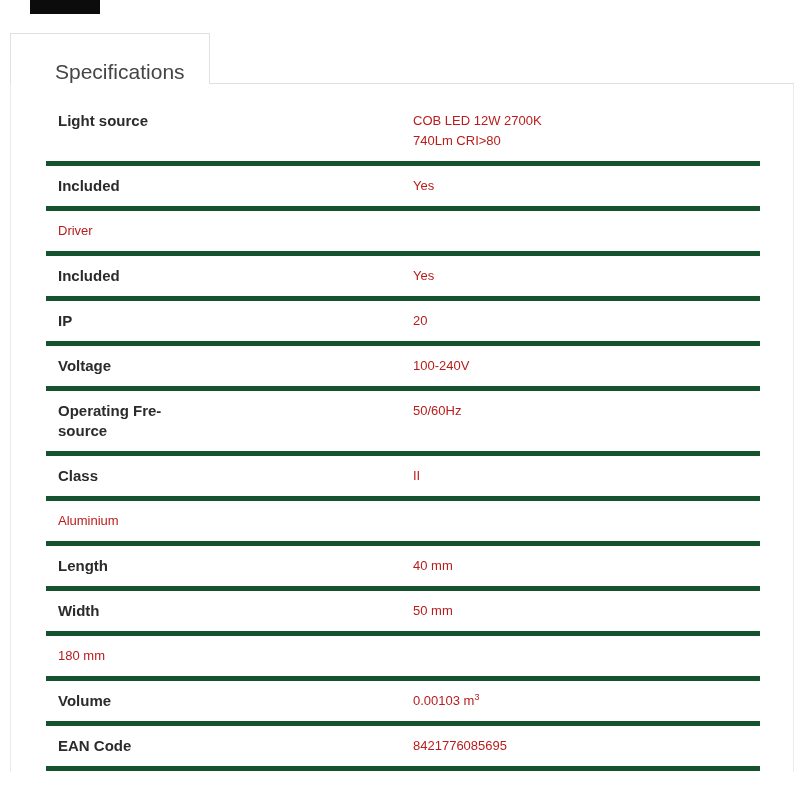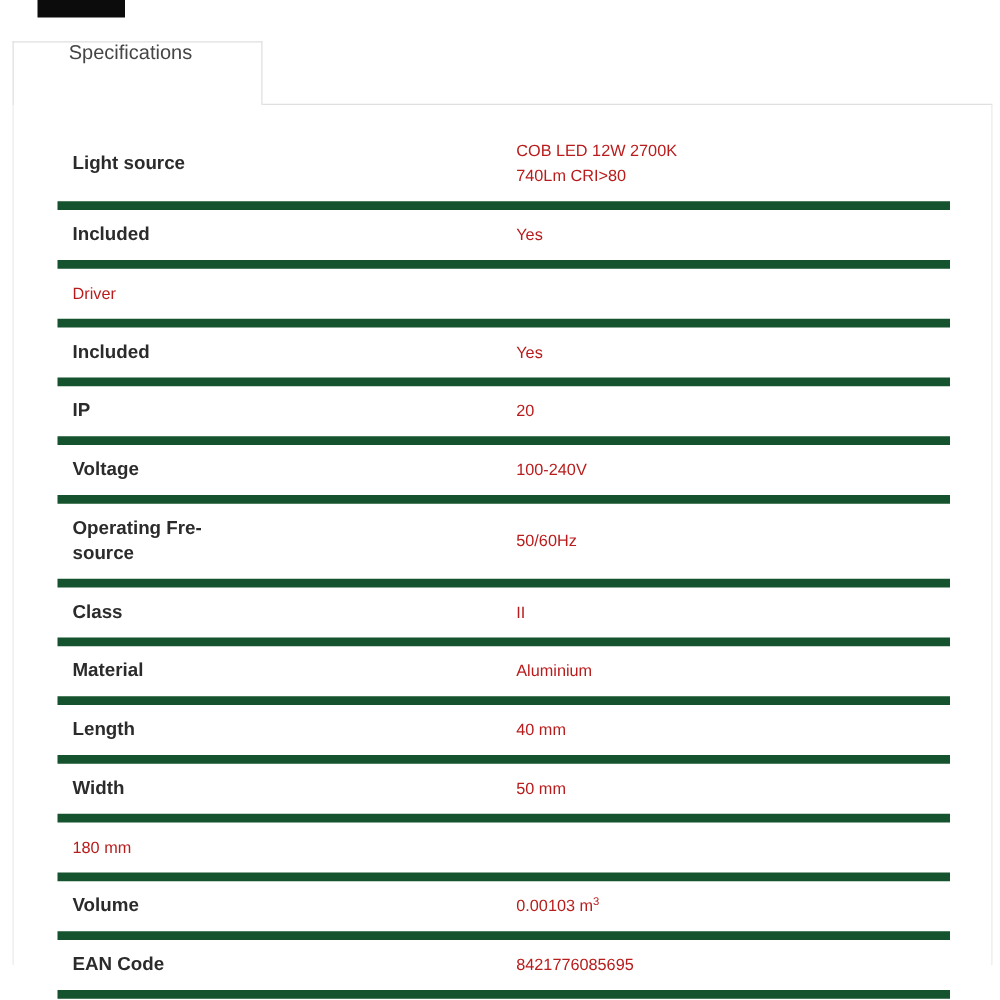--- a/index.html
+++ b/index.html
@@ -21,39 +21,39 @@
     left: 10px; top: 33px;
     width: 784px;
   }
   .tab-strip { display: flex; height: 51px; }
   .tab {
     width: 200px;
     background: #ffffff;
     border: 1px solid #e0e0e0;
     border-bottom: none;
     display: flex;
-    align-items: flex-start;
+    align-items: flex-end;
     padding-left: 44px;
-    font-size: 16px;
+    font-size: 21px;
     color: #454545;
     cursor: pointer;
   }
   .tab-strip-filler { flex: 1; border-bottom: 1px solid #e0e0e0; }
   .panel-body {
     height: 688px;
     border-left: 1px solid #ebebeb;
     border-right: 1px solid #ebebeb;
     padding: 17px 33px 0 35px;
   }
   .spec-table { width: 100%; }
   .spec-row {
     display: flex;
-    align-items: center;
+    align-items: flex-start;
     padding: 10px 0 10px 12px;
-    border-bottom: 7px solid #14532d;
+    border-bottom: 5px solid #14532d;
   }
   .spec-label {
     flex: 0 0 355px;
     width: 355px;
     font-size: 15px;
     font-weight: bold;
     line-height: 20px;
     color: #2b2b2b;
     white-space: pre-line;
   }
@@ -118,21 +118,20 @@
 source</div>
     <div class="spec-value">50/60Hz</div>
   </div>
 
   <div class="spec-row">
     <div class="spec-label">Class</div>
     <div class="spec-value">II</div>
   </div>
 
   <div class="spec-row">
-    <div class="spec-label">Material</div>
     <div class="spec-value">Aluminium</div>
   </div>
 
   <div class="spec-row">
     <div class="spec-label">Length</div>
     <div class="spec-value">40 mm</div>
   </div>
 
   <div class="spec-row">
     <div class="spec-label">Width</div>

